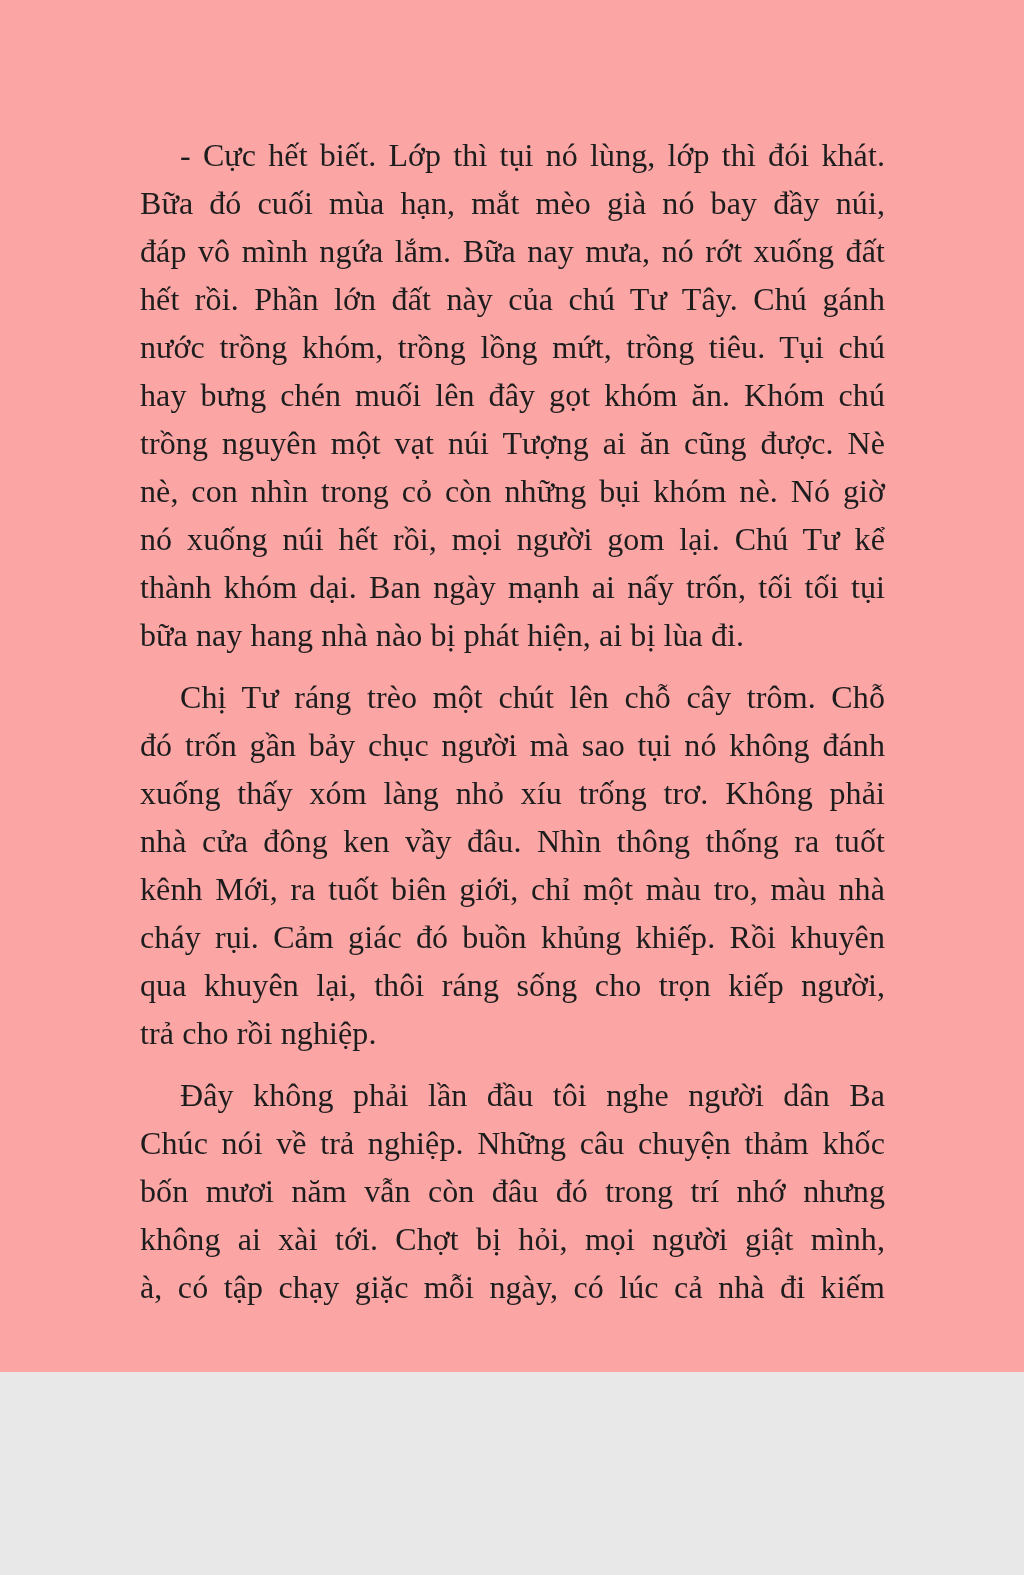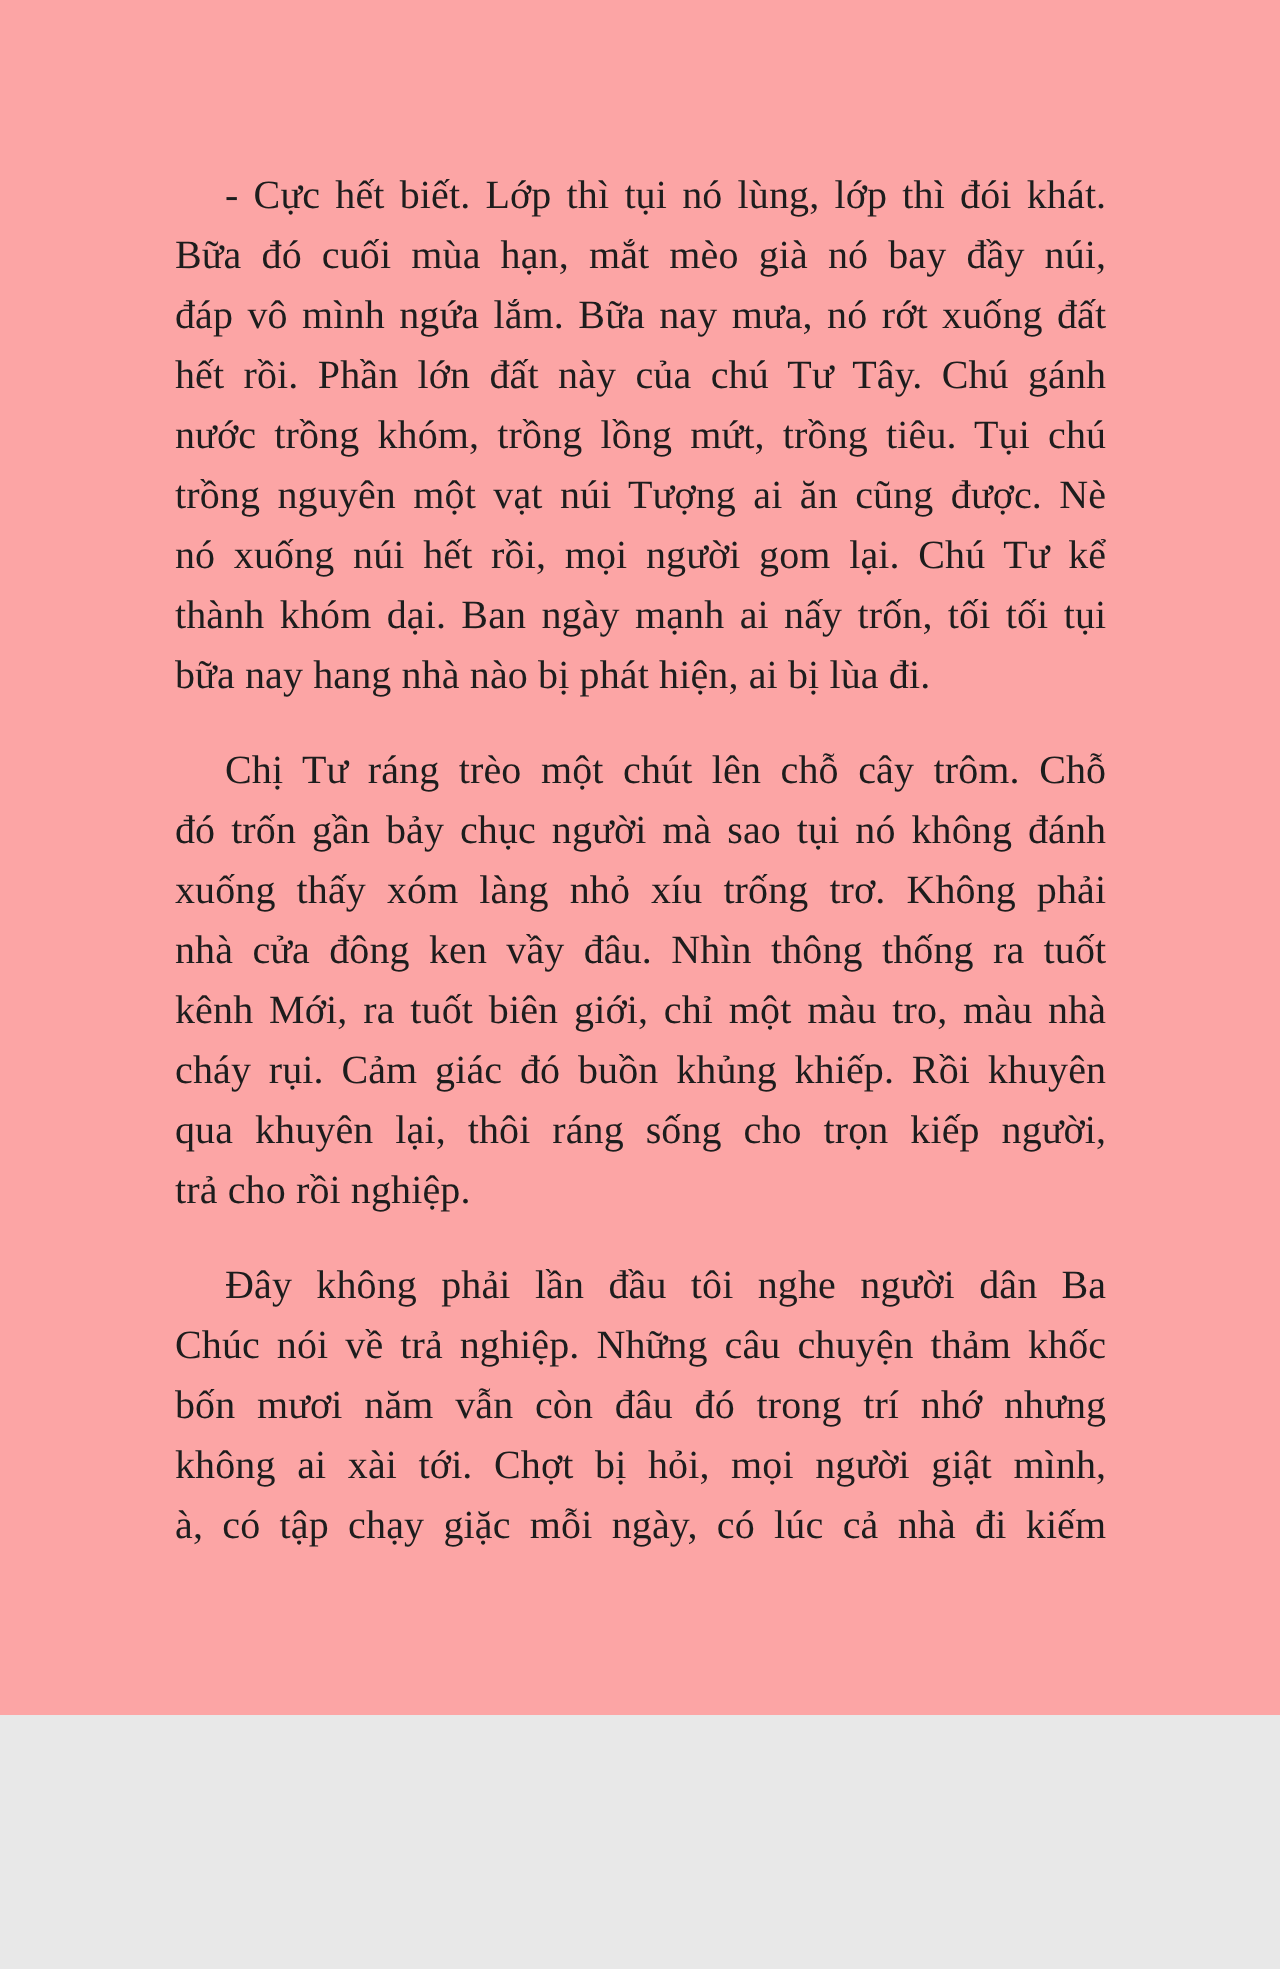--- a/index.html
+++ b/index.html
@@ -21,21 +21,21 @@
     position: absolute;
     left: 140px;
     top: 131px;
     width: 745px;
   }
   .para {
     margin: 0;
     padding: 0;
   }
   .para + .para {
-    margin-top: 28px;
+    margin-top: 14px;
   }
   .line {
     font-size: 32px;
     line-height: 48px;
     text-align: justify;
     text-align-last: justify;
     letter-spacing: 0.1px;
   }
   .line.indent {
     text-indent: 40px;
@@ -70,21 +70,23 @@
 <div class="page">
 
   <div class="body-text">
 
     <div class="para">
       <div class="line indent">- Cực hết biết. Lớp thì tụi nó lùng, lớp thì đói khát.</div>
       <div class="line">Bữa đó cuối mùa hạn, mắt mèo già nó bay đầy núi,</div>
       <div class="line">đáp vô mình ngứa lắm. Bữa nay mưa, nó rớt xuống đất</div>
       <div class="line">hết rồi. Phần lớn đất này của chú Tư Tây. Chú gánh</div>
       <div class="line">nước trồng khóm, trồng lồng mứt, trồng tiêu. Tụi chú</div>
+      <div class="line">hay bưng chén muối lên đây gọt khóm ăn. Khóm chú</div>
       <div class="line">trồng nguyên một vạt núi Tượng ai ăn cũng được. Nè</div>
+      <div class="line">nè, con nhìn trong cỏ còn những bụi khóm nè. Nó giờ</div>
       <div class="line">nó xuống núi hết rồi, mọi người gom lại. Chú Tư kể</div>
       <div class="line">thành khóm dại. Ban ngày mạnh ai nấy trốn, tối tối tụi</div>
       <div class="line last">bữa nay hang nhà nào bị phát hiện, ai bị lùa đi.</div>
     </div>
 
     <div class="para">
       <div class="line indent">Chị Tư ráng trèo một chút lên chỗ cây trôm. Chỗ</div>
       <div class="line">đó trốn gần bảy chục người mà sao tụi nó không đánh</div>
       <div class="line">xuống thấy xóm làng nhỏ xíu trống trơ. Không phải</div>
       <div class="line">nhà cửa đông ken vầy đâu. Nhìn thông thống ra tuốt</div>

